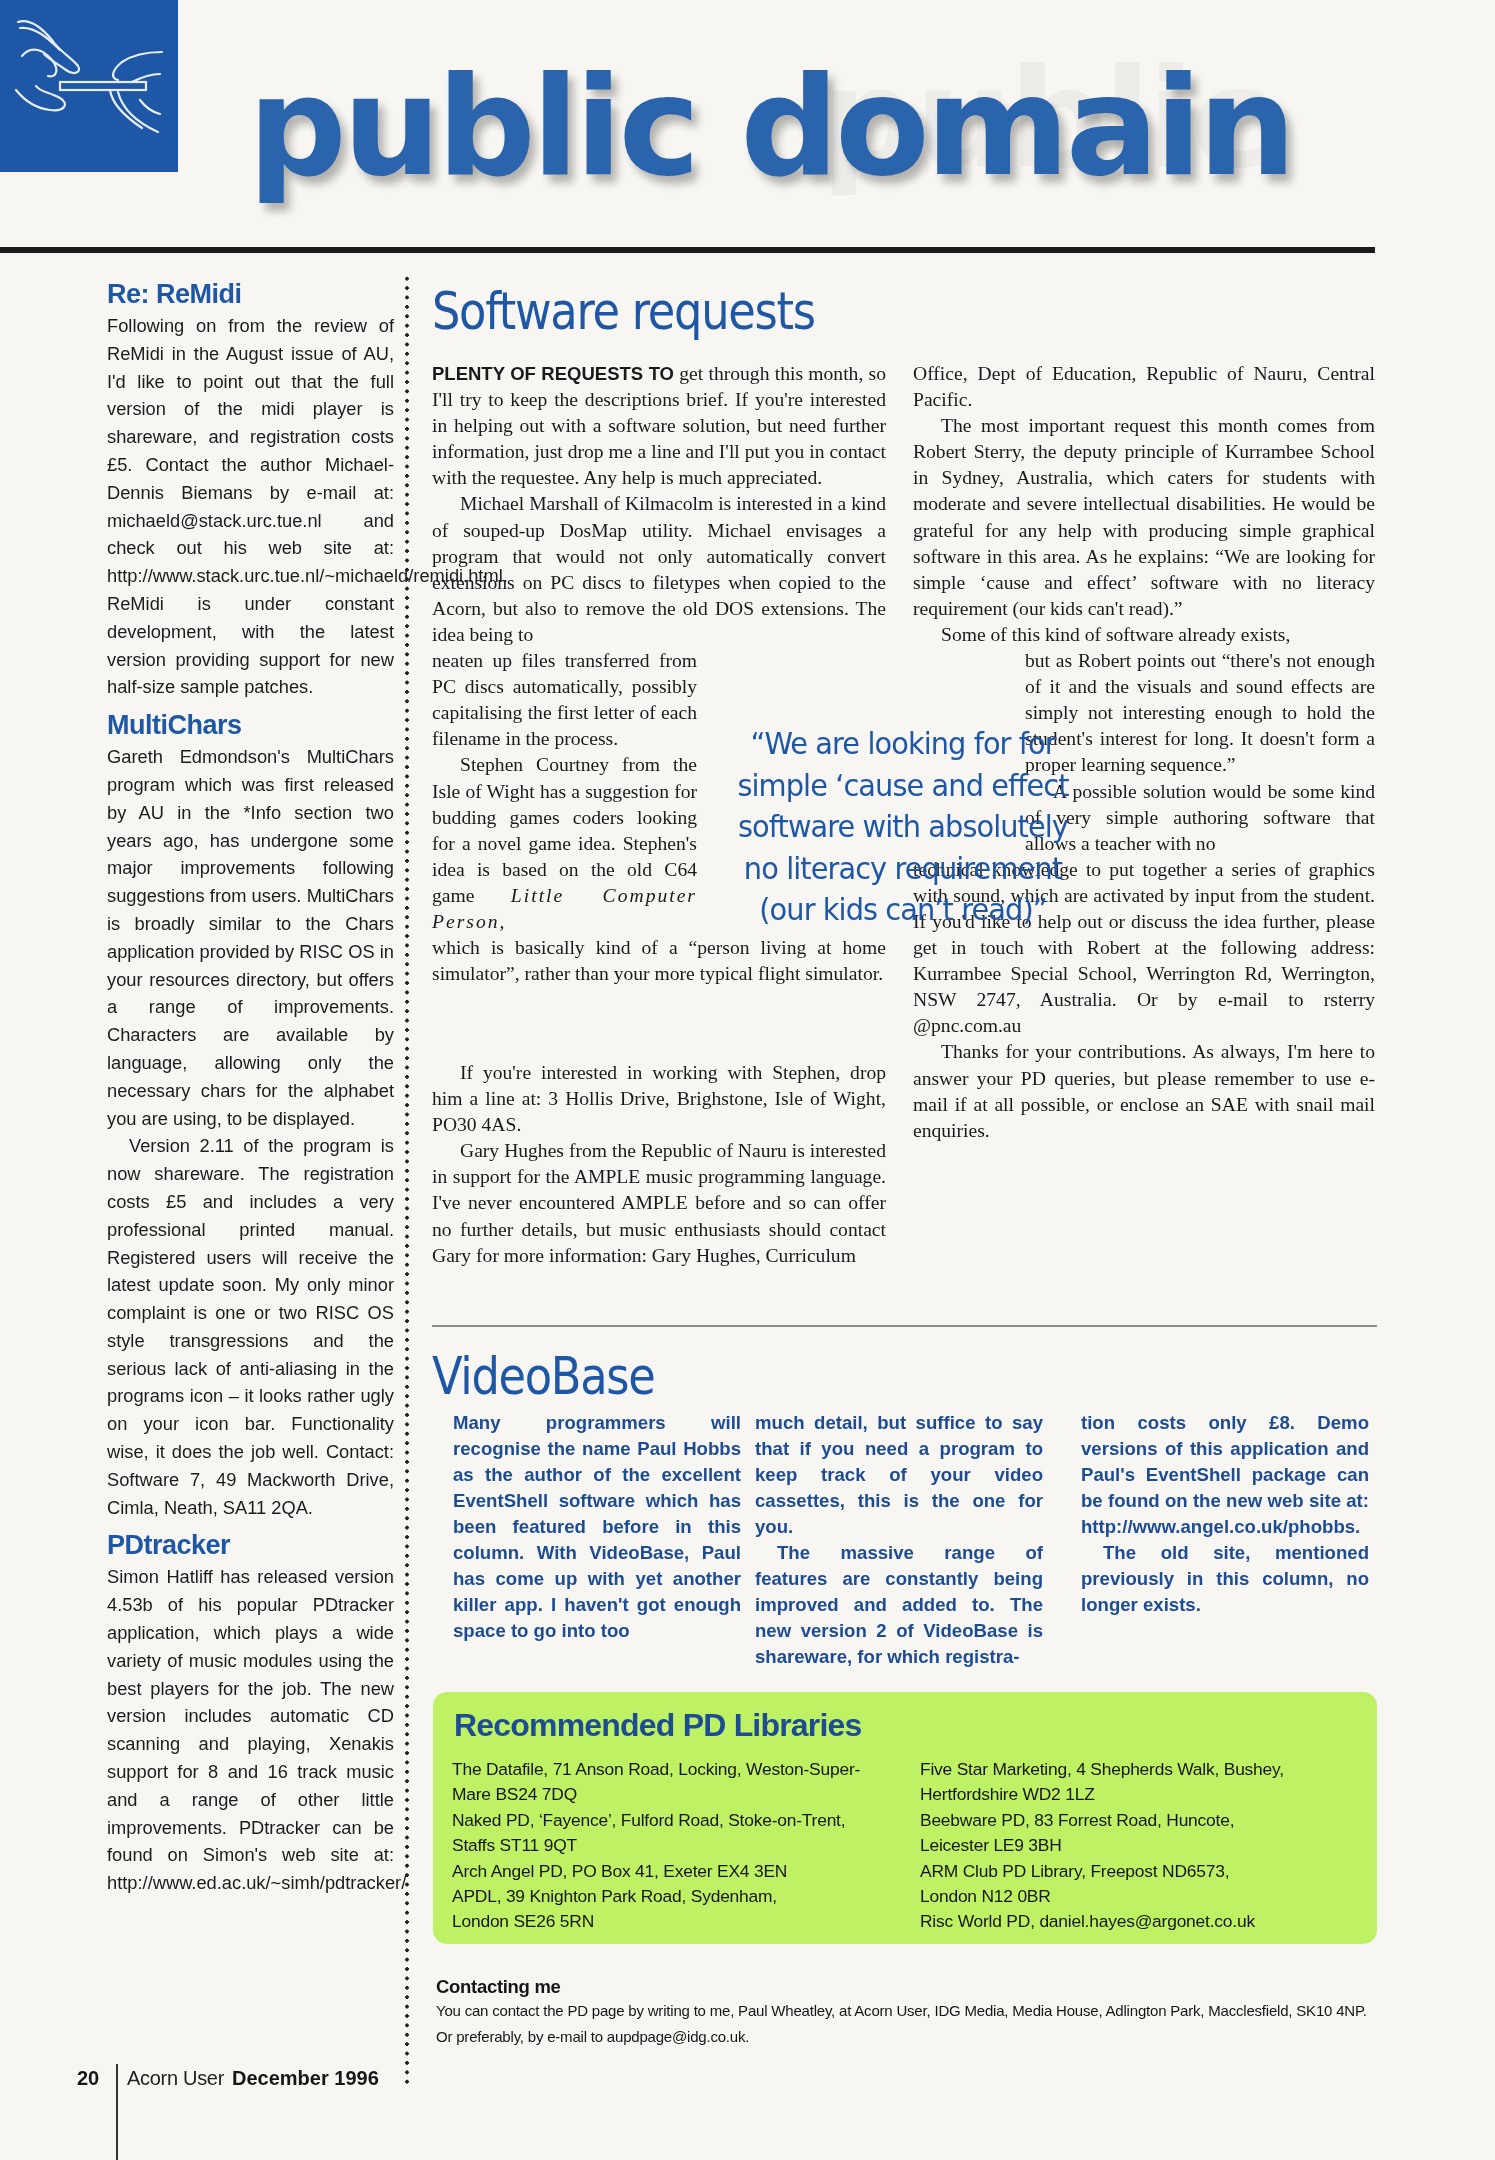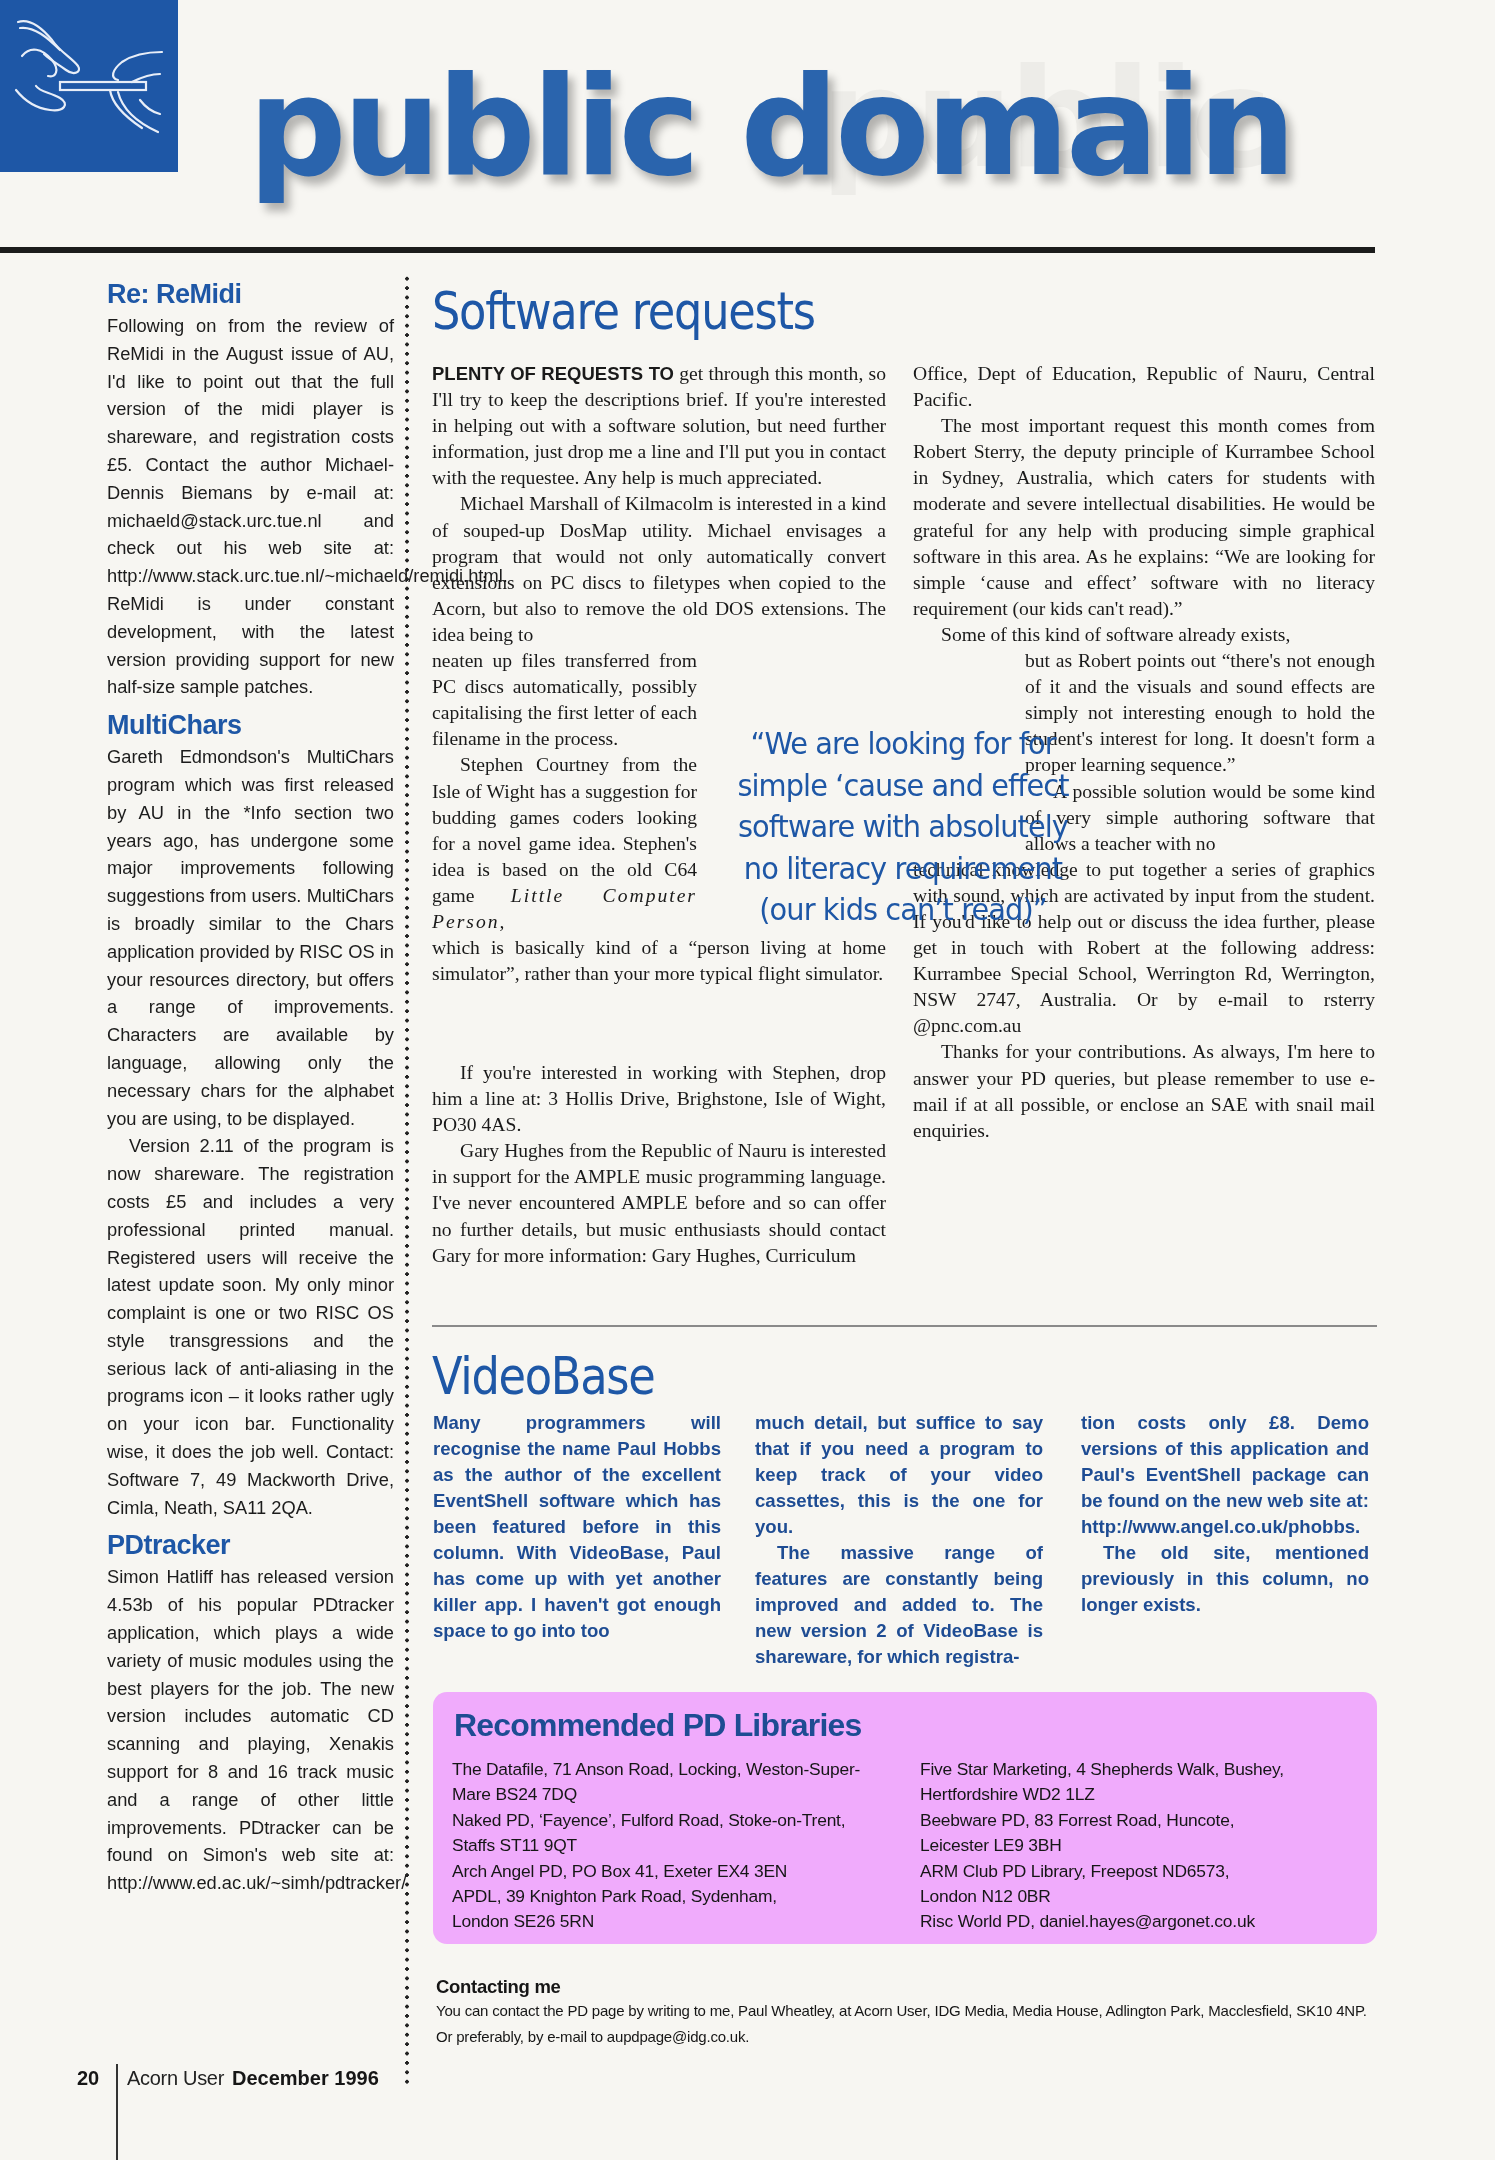--- a/index.html
+++ b/index.html
@@ -44,21 +44,21 @@
     transform: scaleX(0.93); }
 
   .mid-rule { position: absolute; left: 432px; top: 1325px; width: 945px; height: 2px; background: #8a8a8a; }
 
   
   .vb-col { position: absolute; top: 1410px; width: 288px; color: #1e4c93; font-weight: bold; font-size: 18.6px;
     line-height: 26px; text-align: justify; }
   .vb-col p + p { text-indent: 22px; }
 
   
-  .pd-box { position: absolute; left: 433px; top: 1692px; width: 944px; height: 252px; background: #f0abfc;
+  .pd-box { position: absolute; left: 433px; top: 1692px; width: 944px; height: 252px; background: #bef264;
     border-radius: 14px; }
   .pd-title { position: absolute; left: 21px; top: 15px; color: #1e4c93; font-weight: bold; font-size: 32px; letter-spacing: -0.8px; }
   .pd-col { position: absolute; top: 65px; font-size: 17.4px; line-height: 25.4px; color: #161616; letter-spacing: -0.2px; }
 
   .contact-h { position: absolute; left: 436px; top: 1976px; font-weight: bold; font-size: 18.5px; color: #161616; letter-spacing: -0.3px; }
   .contact-p { position: absolute; left: 436px; top: 1998px; width: 950px; font-size: 15px; line-height: 26px; color: #161616; letter-spacing: -0.2px; }
 
   
   .folio { position: absolute; left: 77px; top: 2067px; font-weight: bold; font-size: 20px; color: #161616; }
   .folio-rule { position: absolute; left: 116px; top: 2064px; width: 1.5px; height: 96px; background: #333; }
@@ -130,21 +130,21 @@
   </div>
   <p style="text-indent:0">technical knowledge to put together a series of graphics with sound, which are activated by input from the student. If you'd like to help out or discuss the idea further, please get in touch with Robert at the following address: Kurrambee Special School, Werrington Rd, Werrington, NSW 2747, Australia. Or by e-mail to rsterry @pnc.com.au</p>
   <p style="text-indent:28px">Thanks for your contributions. As always, I'm here to answer your PD queries, but please remember to use e-mail if at all possible, or enclose an SAE with snail mail enquiries.</p>
 </div>
 
 <div class="pull-quote">“We are looking for for simple ‘cause and effect software with absolutely no literacy requirement (our kids can’t read)”</div>
 
 <div class="mid-rule"></div>
 
 <h2 class="section-h" style="left:432px; top:1350px;">VideoBase</h2>
-<div class="vb-col" style="left:433px;">
+<div class="vb-col" style="left:453px;">
   <p>Many programmers will recognise the name Paul Hobbs as the author of the excellent EventShell software which has been featured before in this column. With VideoBase, Paul has come up with yet another killer app. I haven't got enough space to go into too</p>
 </div>
 <div class="vb-col" style="left:755px;">
   <p>much detail, but suffice to say that if you need a program to keep track of your video cassettes, this is the one for you.</p>
   <p>The massive range of features are constantly being improved and added to. The new version 2 of VideoBase is shareware, for which registra-</p>
 </div>
 <div class="vb-col" style="left:1081px;">
   <p>tion costs only £8. Demo versions of this application and Paul's EventShell package can be found on the new web site at: http://www.angel.co.uk/phobbs.</p>
   <p>The old site, mentioned previously in this column, no longer exists.</p>
 </div>

